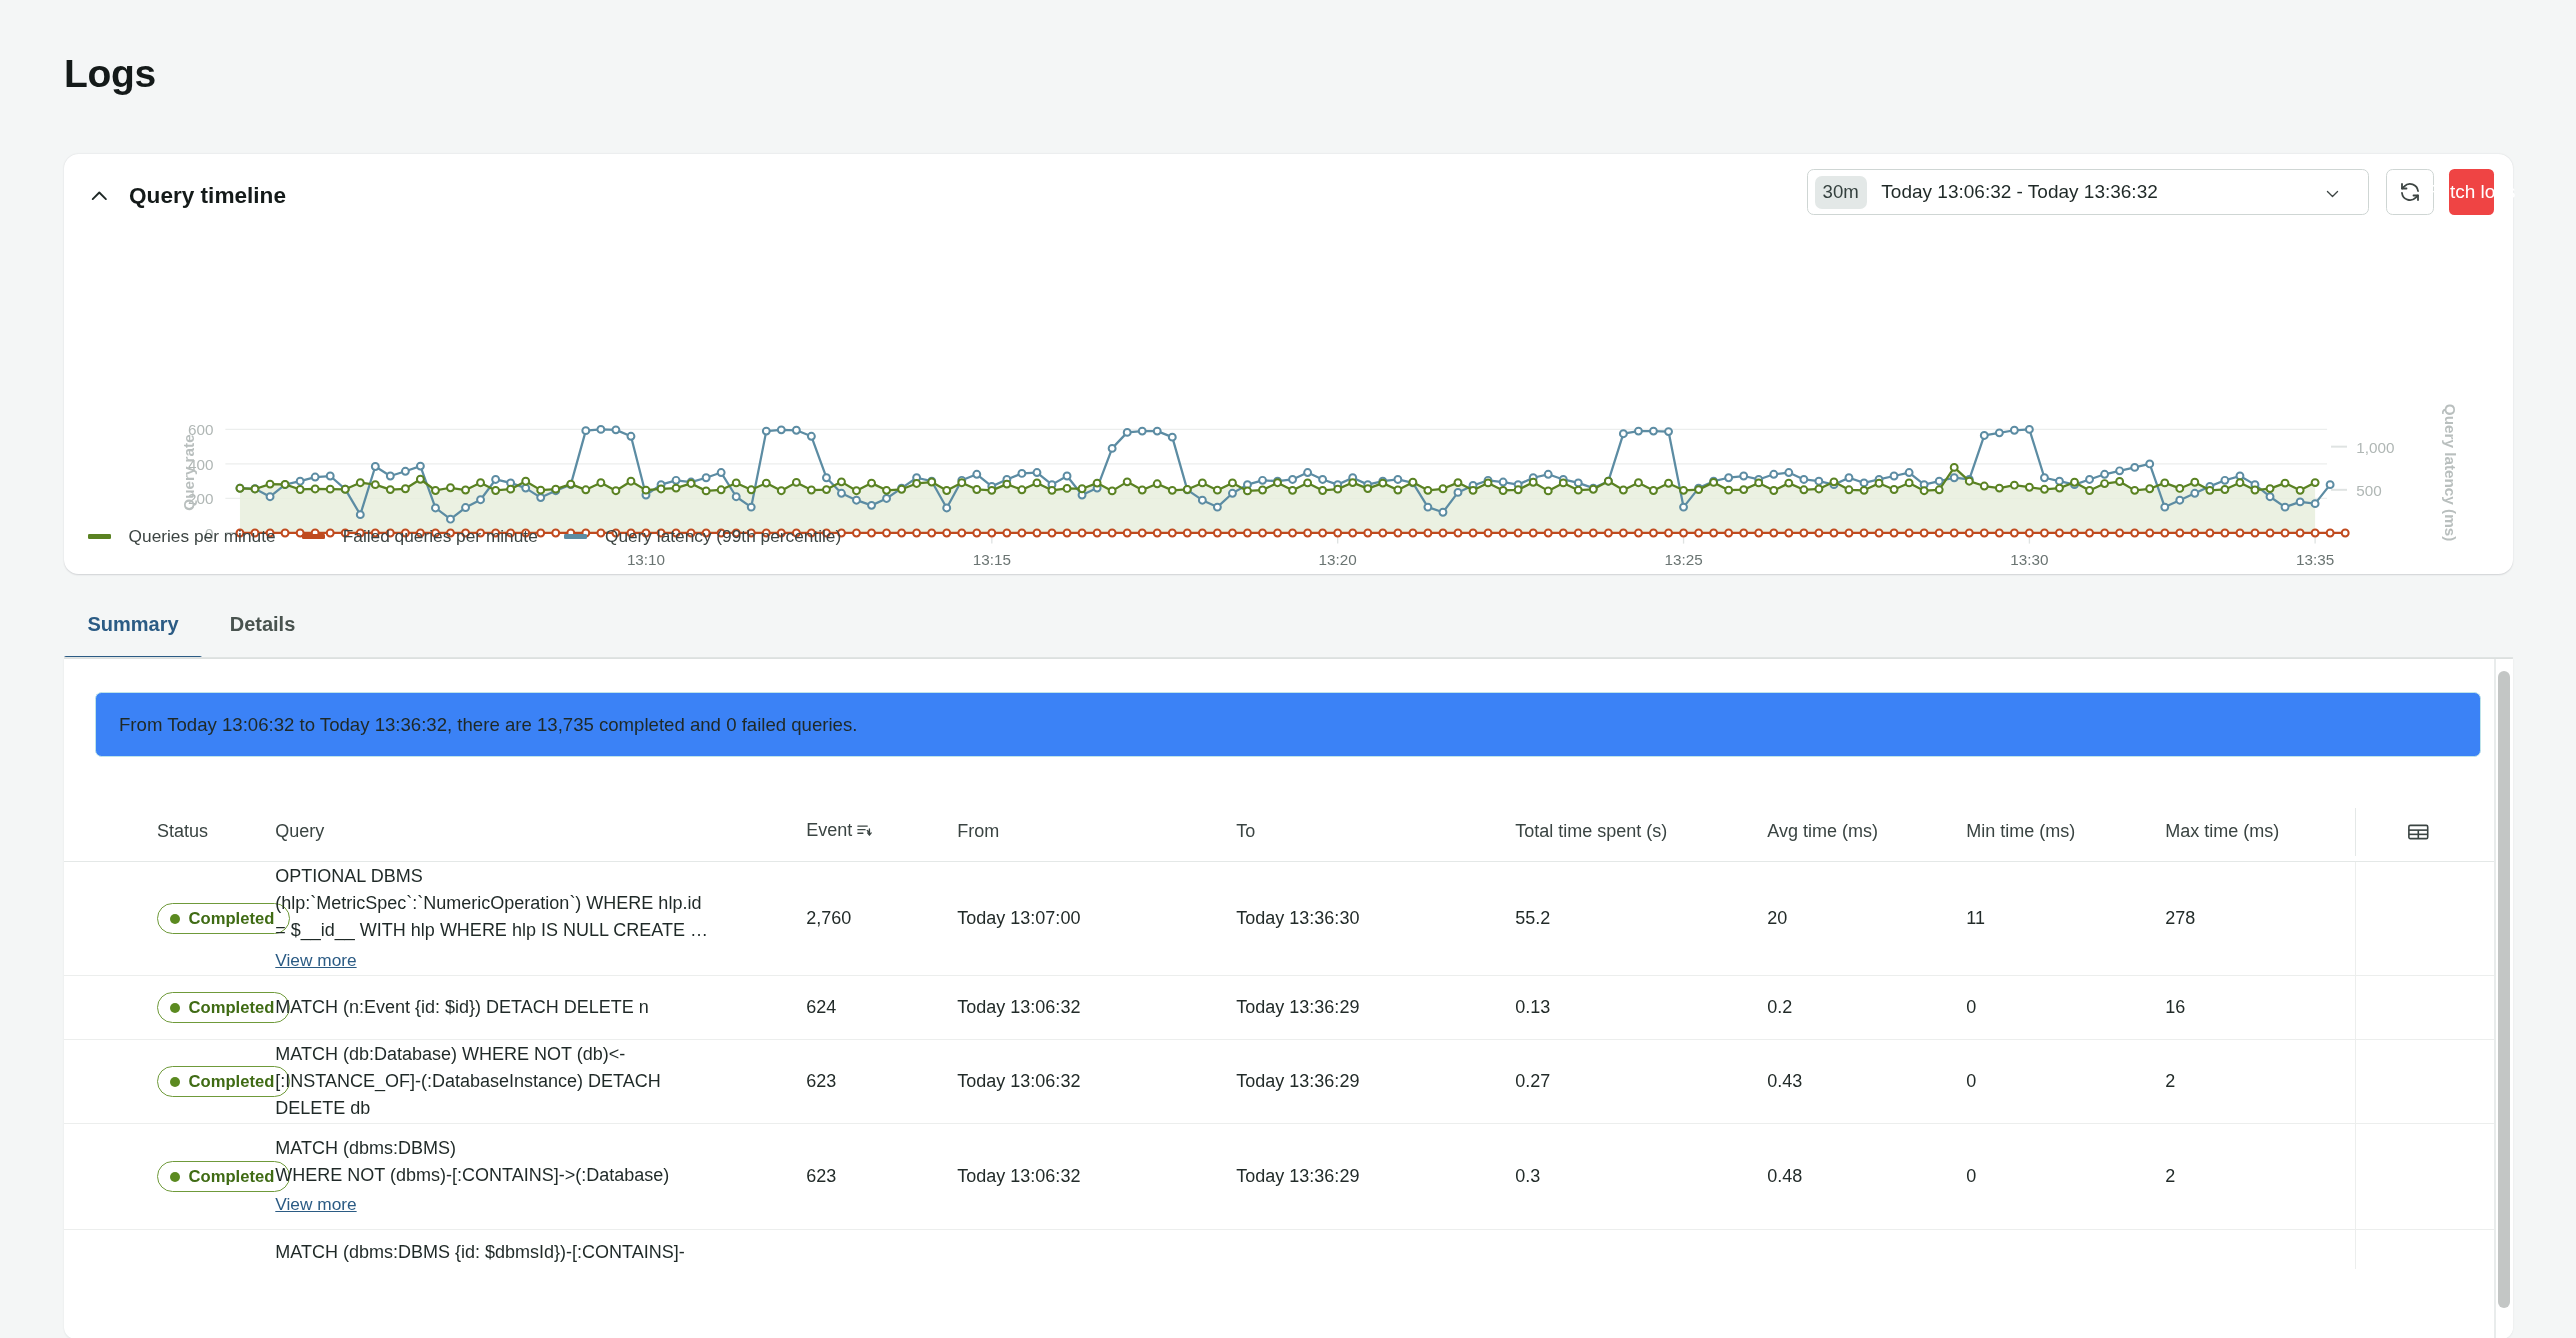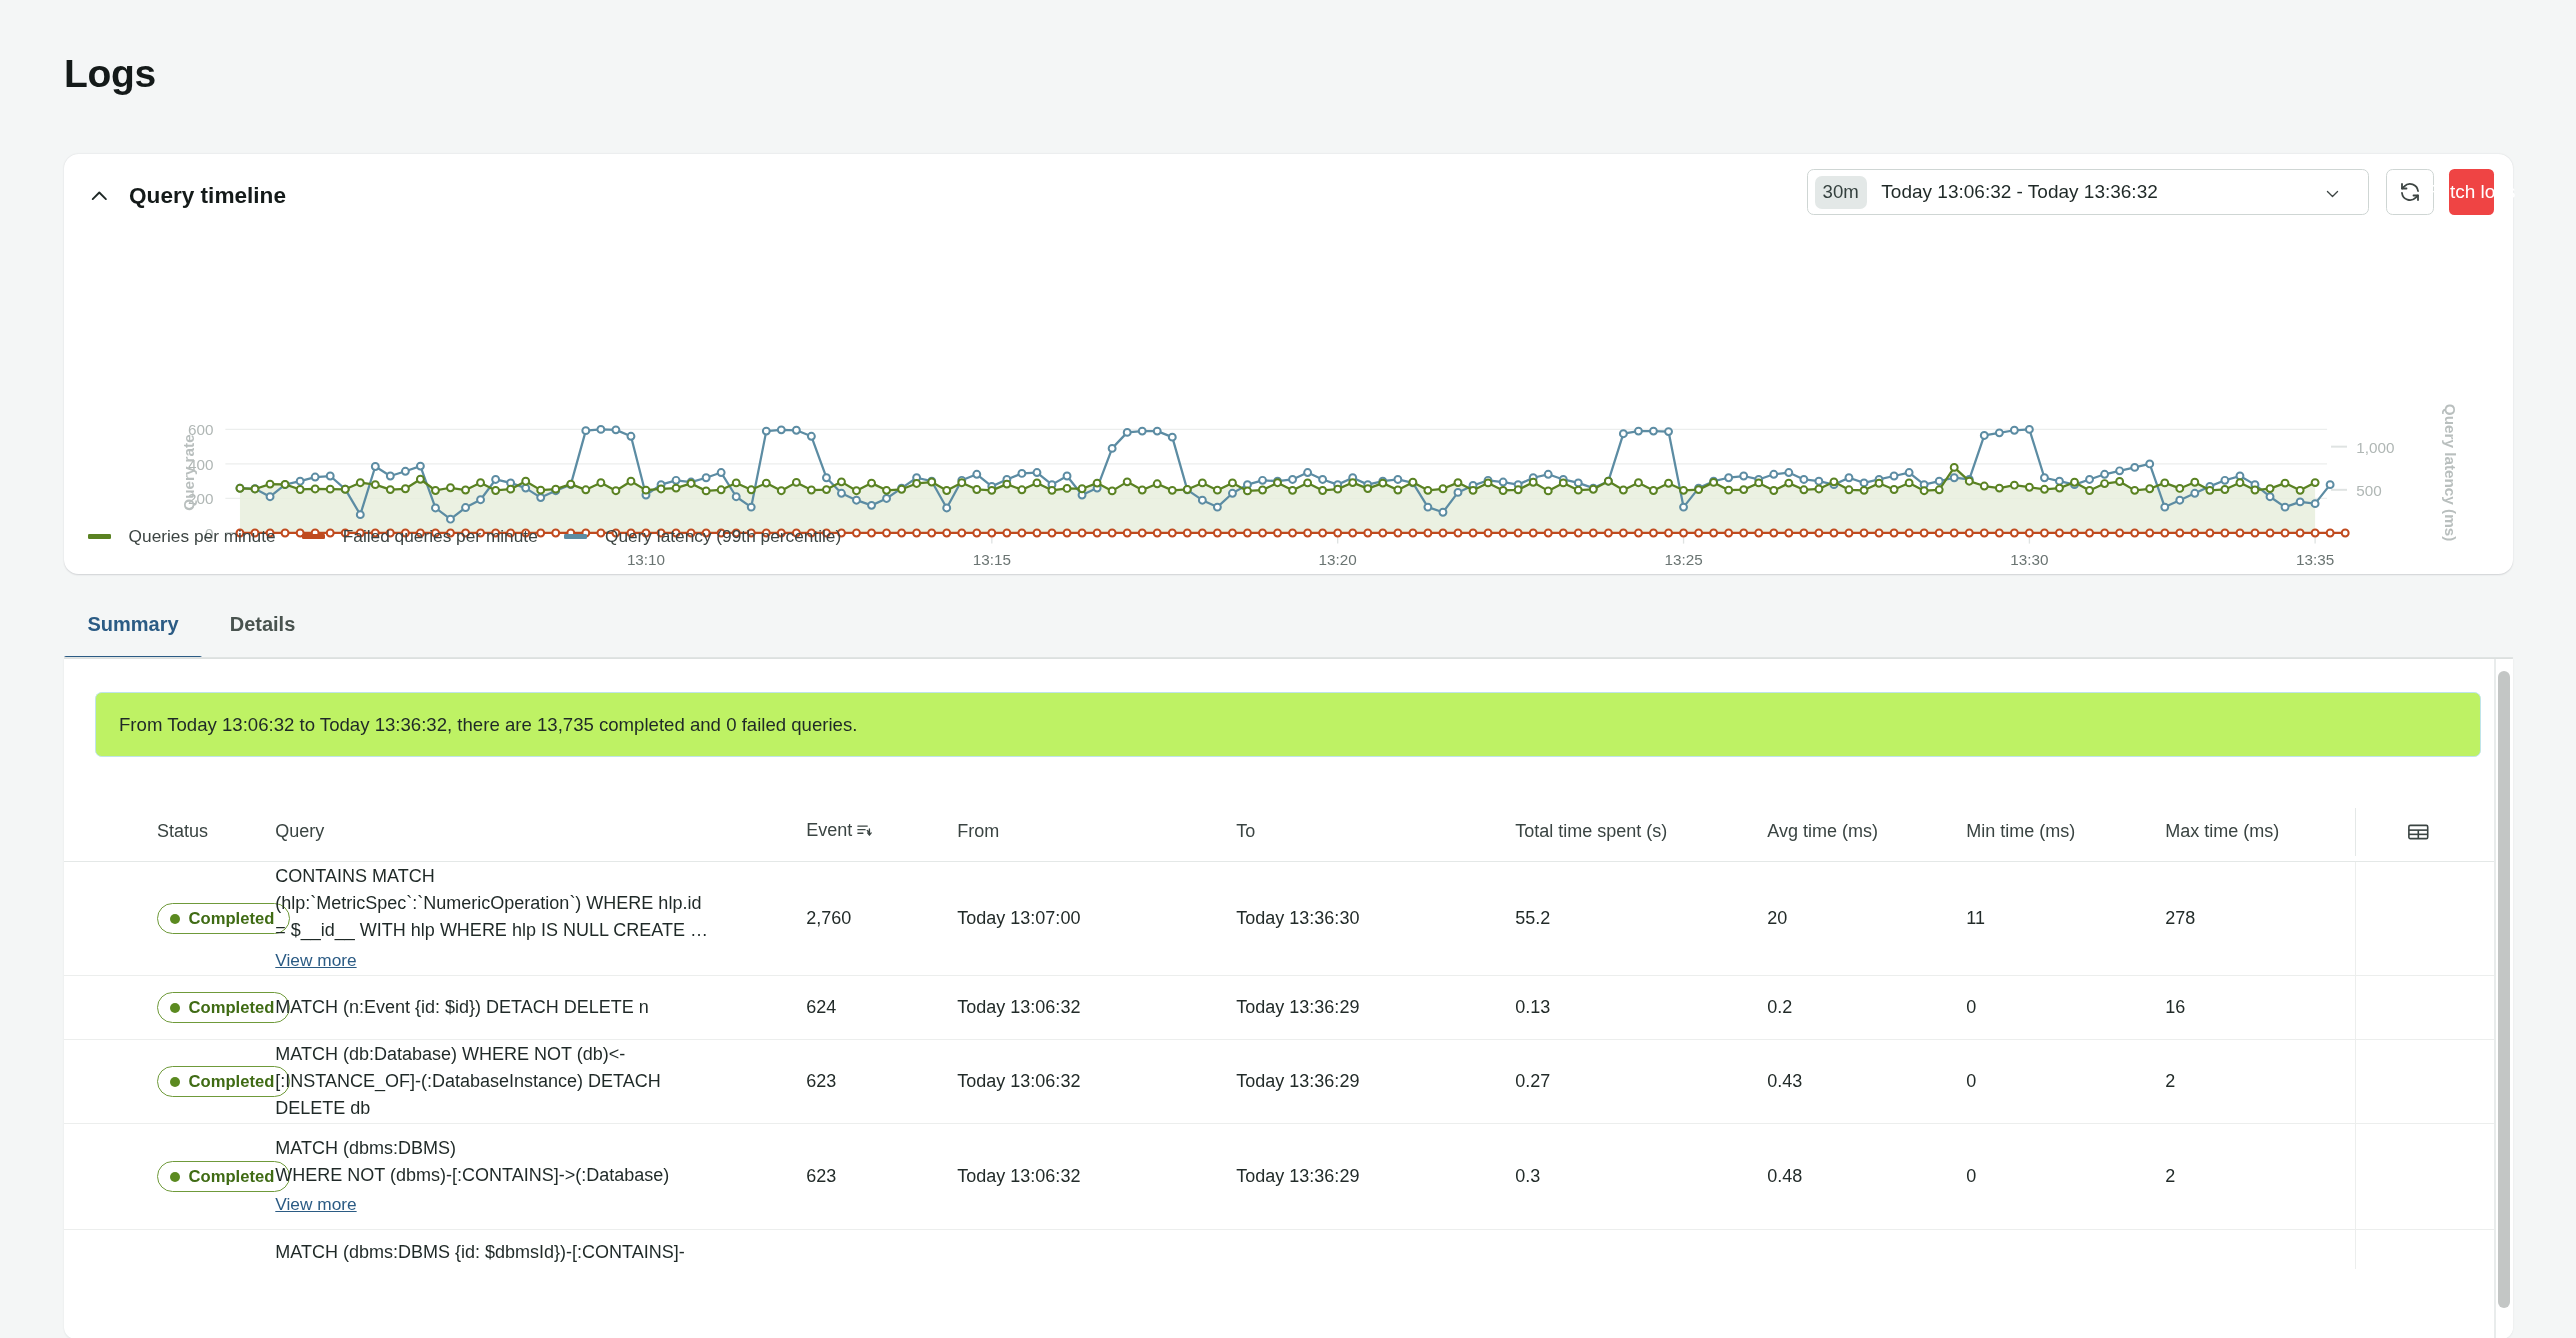--- a/index.html
+++ b/index.html
@@ -122,21 +122,21 @@
   .panel {
     position: absolute; left: 64px; top: 659px;
     width: 2449px; height: 680px;
     background: #fff; border-radius: 0 0 12px 12px;
     box-shadow: 0 0.7px 2px rgba(16,24,40,.08);
     overflow: hidden;
   }
   .info-banner {
     position: absolute; left: 31px; top: 33px;
     width: 2386px; height: 65px;
-    background: #bef264; border: 1.3px solid #bfe4e9; border-radius: 6.6px;
+    background: #3b82f6; border: 1.3px solid #bfe4e9; border-radius: 6.6px;
     display: flex; align-items: center;
   }
   .info-text { margin-left: 23px; font-size: 18.6px; color: #1f2927; }
 
   
   .table { position: absolute; left: 0; top: 143px; width: 2449px; }
   .thead {
     display: flex; align-items: center; height: 60px;
     border-bottom: 1.3px solid #e4e8e7;
   }
@@ -742,21 +742,21 @@
             <line x1="12" y1="8" x2="12" y2="17"></line>
           </svg>
         </div>
       </div>
       <div id="tbody">
           <div class="tr" style="height: 114px;">
             <div class="td c-status"><span class="status-pill">
                 <span class="status-dot"></span>
                 <span class="status-text">Completed</span>
               </span></div>
-            <div class="td c-query query-cell"><div>CONTAINS MATCH</div><div>(hlp:`MetricSpec`:`NumericOperation`) WHERE hlp.id</div><div>= $__id__ WITH hlp WHERE hlp IS NULL CREATE …</div><span class="view-more">View more</span></div>
+            <div class="td c-query query-cell"><div>OPTIONAL DBMS</div><div>(hlp:`MetricSpec`:`NumericOperation`) WHERE hlp.id</div><div>= $__id__ WITH hlp WHERE hlp IS NULL CREATE …</div><span class="view-more">View more</span></div>
             <div class="td c-count">2,760</div>
             <div class="td c-from">Today 13:07:00</div>
             <div class="td c-to">Today 13:36:30</div>
             <div class="td c-total">55.2</div>
             <div class="td c-avg">20</div>
             <div class="td c-min">11</div>
             <div class="td c-max">278</div>
             <div class="c-icon" style="border-left: 1.3px solid rgb(236, 238, 237); height: 113px;"></div>
           </div>
           <div class="tr" style="height: 64px;">

